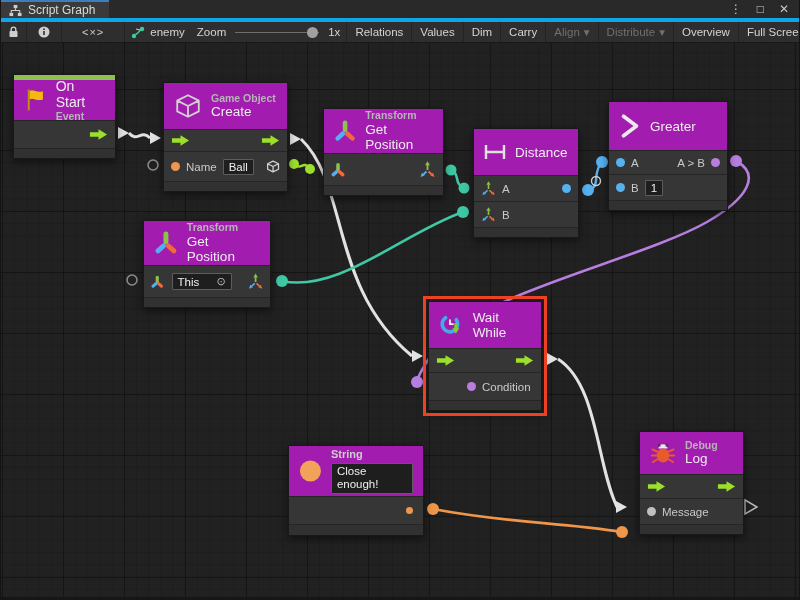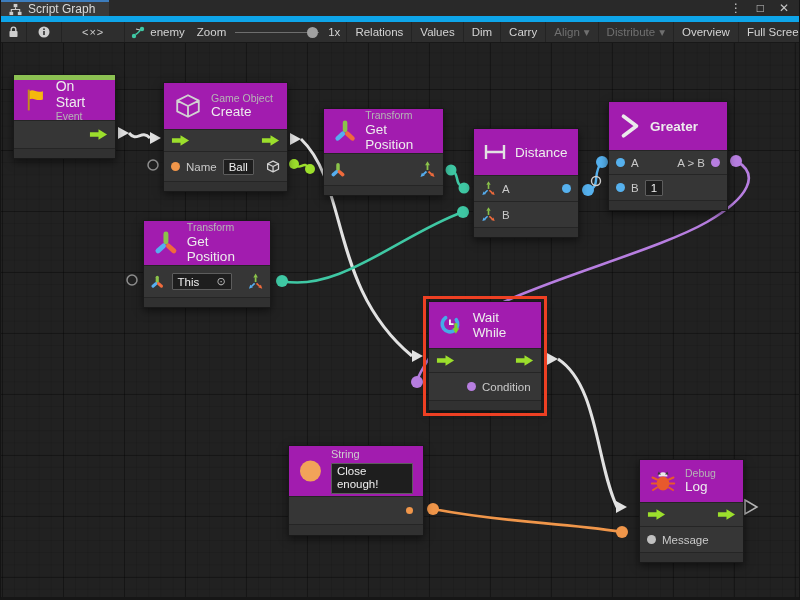--- a/index.html
+++ b/index.html
@@ -9,21 +9,21 @@
     --flag-yellow:#f5b80e; --bug-orange:#e8592c; --wait-blue:#45abe8;
   }
   *{box-sizing:border-box;}
   html,body{margin:0;padding:0;}
   body{
     width:800px;height:600px;background:#242424;overflow:hidden;
     font-family:"Liberation Sans",sans-serif;-webkit-user-select:none;user-select:none;
     border-left:1px solid #141414;border-right:1px solid #141414;border-bottom:3px solid #161616;
   }
   
-  .tabbar{height:22px;background:#292929;display:flex;align-items:stretch;border-bottom:6px solid #0ea5e9;}
+  .tabbar{height:22px;background:#292929;display:flex;align-items:stretch;border-bottom:4px solid #0ea5e9;}
   .tab{width:108px;background:#3a3a3a;border-top:2px solid var(--accent-blue);
        display:flex;align-items:center;gap:6px;padding-left:8px;color:#dadada;font-size:12px;}
   .win-controls{margin-left:auto;display:flex;align-items:center;gap:15px;padding-right:10px;color:#c6c6c6;font-size:12px;}
   .win-controls span{cursor:default;line-height:1;}
   
   .toolbar{height:21px;background:#2e2e2e;display:flex;align-items:stretch;font-size:11.5px;color:#d4d4d4;border-bottom:1px solid #181818;}
   .tb-btn{display:flex;align-items:center;padding:0 8px;border-right:1px solid #232323;white-space:nowrap;gap:4px;}
   .tb-btn.icon-btn{padding:0 7px;}
   .tb-btn.code-btn{padding:0 20px;color:#cfcfcf;letter-spacing:1px;font-size:11px;}
   .tb-btn.disabled{color:#707070;}
@@ -49,21 +49,21 @@
   .w-purple{stroke:var(--value-purple);stroke-width:2.6;fill:none;}
   .w-orange{stroke:var(--value-orange);stroke-width:2.6;fill:none;}
   
   .node{position:absolute;background:#2c2c2c;border:1px solid #191919;box-shadow:0 3px 8px rgba(0,0,0,.5);}
   .node.selected::before{content:'';position:absolute;inset:-6px;border:3px solid var(--selection-red);pointer-events:none;}
   .n-bar{height:5px;background:var(--event-bar);}
   .n-head{background:#a21caf;display:flex;align-items:center;gap:9px;padding:0 10px;}
   .n-row{background:#363636;border-top:1px solid #252525;display:flex;align-items:center;padding:0 7px;gap:6px;}
   .n-foot{background:#313131;border-top:1px solid #252525;height:10px;}
   .n-titles{display:flex;flex-direction:column;justify-content:center;line-height:1.15;}
-  .n-cat{font-size:10.5px;color:#b5b5b5;}
+  .n-cat{font-size:10.5px;color:#b5b5b5;font-weight:bold;}
   .n-title{font-size:13.5px;color:#ededed;}
   .p-label{font-size:11.5px;color:#c9c9c9;}
   .field{background:#1e1e1e;border:1px solid #5d5d5d;color:#efefef;font-size:11.5px;padding:1px 5px;border-radius:1px;display:flex;align-items:center;gap:4px;}
   .dot{width:9px;height:9px;border-radius:50%;flex:none;}
   .dot.sm{width:7px;height:7px;}
   .grow{flex:1;}
   .c-orange{background:var(--value-orange);} .c-blue{background:var(--value-blue);}
   .c-purple{background:var(--value-purple);} .c-gray{background:#c0c0c0;}
   .target-glyph{color:#bdbdbd;font-size:11px;}
 </style>
@@ -306,21 +306,21 @@
           <polygon points="1,16 5.2,14.6 2.4,11.8" fill="#56aef0"></polygon>
         <line x1="9" y1="10.5" x2="12.2" y2="13.5" stroke="#f06b3c" stroke-width="1.8"></line>
           <polygon points="15,16 10.8,14.6 13.6,11.8" fill="#f06b3c"></polygon>
       </svg>
       <span class="p-label">B</span>
     </div>
     <div class="n-foot"></div>
   </div>
 
   <div class="node" style="left:607px;top:58px;width:120px;">
-    <div class="n-head" style="height:48px;font-weight:bold;">
+    <div class="n-head" style="height:48px;">
       <svg width="22" height="26" viewBox="0 0 18 24">
         <path d="M3,3 L15,12 L3,21" stroke="#eaeaea" stroke-width="3.4" fill="none" stroke-linecap="round" stroke-linejoin="round"></path>
       </svg>
       <span class="n-title">Greater</span>
     </div>
     <div class="n-row" style="height:24px;">
       <span class="dot c-blue"></span>
       <span class="p-label">A</span>
       <span class="grow"></span>
       <span class="p-label">A &gt; B</span>
@@ -407,21 +407,21 @@
             <span>Close enough!</span>
           </span>
       </div>
     </div>
     <div class="n-row" style="height:28px;justify-content:flex-end;padding-right:10px;">
       <span class="dot sm c-orange"></span>
     </div>
     <div class="n-foot" style="height:11px;"></div>
   </div>
 
-  <div class="node" style="left:638px;top:416px;width:105px;">
+  <div class="node" style="left:638px;top:388px;width:105px;">
     <div class="n-head" style="height:42px;">
       <svg width="26" height="26" viewBox="0 0 26 26">
         <path d="M8.5,8.5 a4.5,4.2 0 0 1 9,0 z" fill="#e9e9e9"></path>
         <polygon points="8.8,3.5 11,6.5 7.5,6.5" fill="#3a3a3a"></polygon>
         <polygon points="17.2,3.5 15,6.5 18.5,6.5" fill="#3a3a3a"></polygon>
         <ellipse cx="13" cy="15.5" rx="6.3" ry="7" fill="var(--bug-orange)"></ellipse>
         <g stroke="var(--bug-orange)" stroke-width="2" stroke-linecap="round">
           <line x1="7" y1="11.5" x2="2.5" y2="9.5"></line>
             <line x1="6.6" y1="15.5" x2="1.8" y2="15.5"></line>
             <line x1="7" y1="19.5" x2="3" y2="22"></line>

